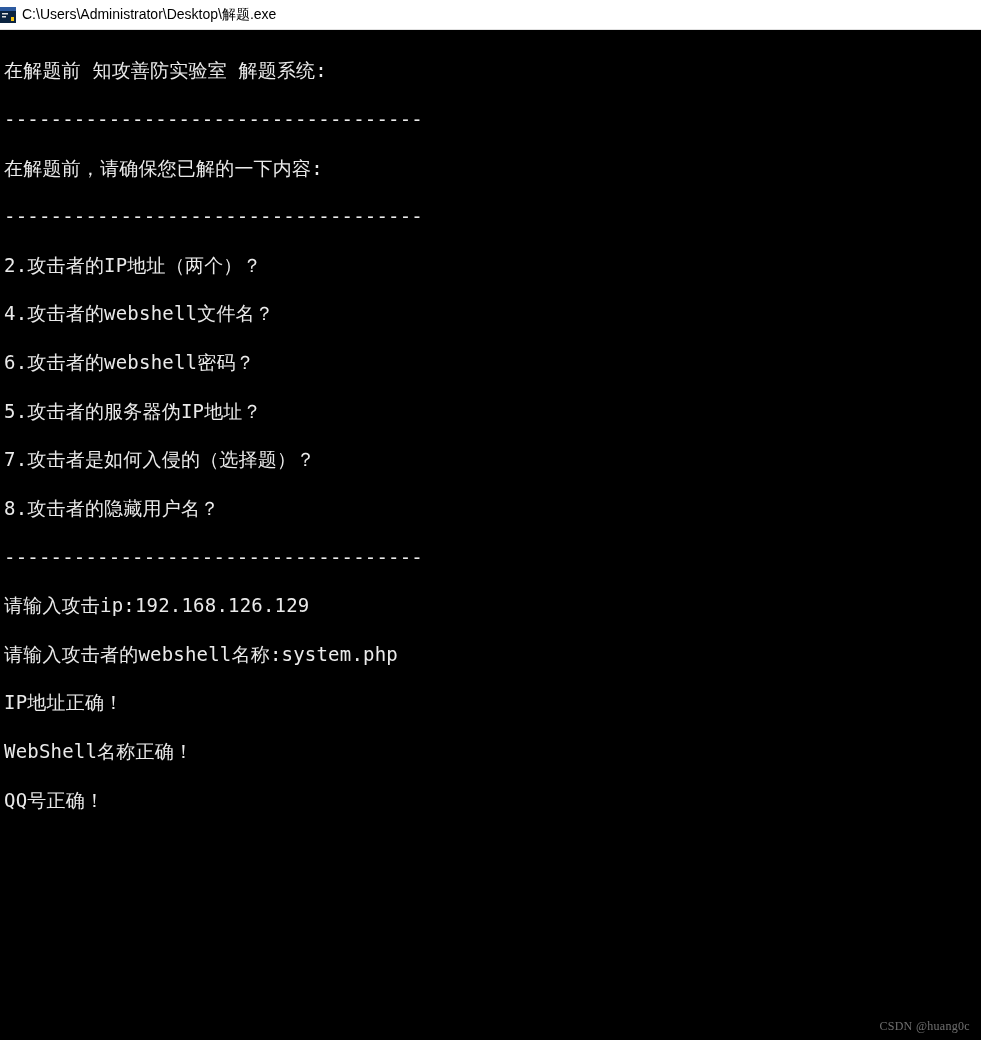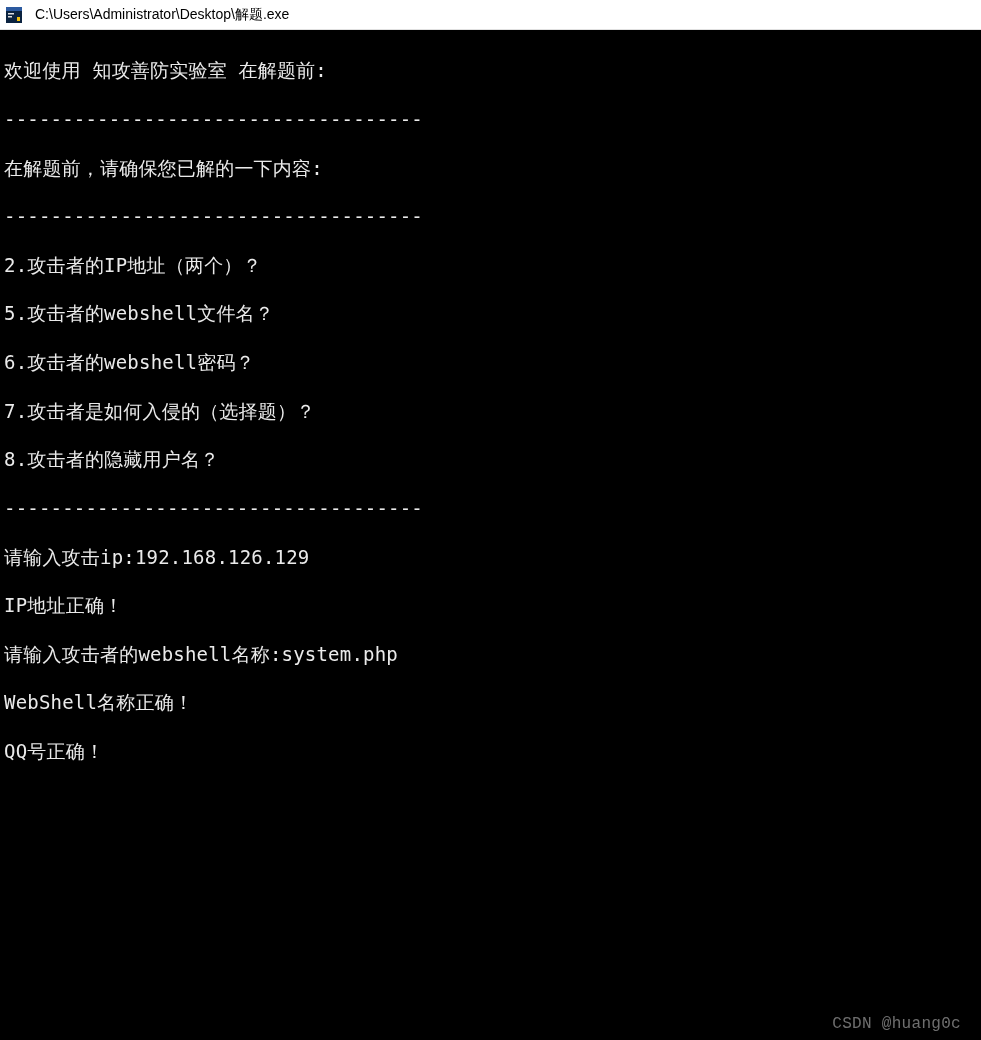--- a/index.html
+++ b/index.html
@@ -10,22 +10,22 @@
     display: flex;
     flex-direction: column;
     font-family: "SimSun", "NSimSun", "Consolas", monospace;
   }
   .titlebar {
     height: 30px;
     background: #ffffff;
     border-bottom: 1px solid #e0e0e0;
     display: flex;
     align-items: center;
-    padding: 0 6px;
-    gap: 13px;
+    padding: 0 0;
+    gap: 6px;
   }
   .titlebar-icon {
     width: 16px;
     height: 16px;
     flex-shrink: 0;
   }
   .titlebar-title {
     font-family: "Segoe UI", Tahoma, sans-serif;
     font-size: 14px;
     color: #000;
@@ -39,24 +39,24 @@
     font-size: 19px;
     line-height: 1.28;
     white-space: pre;
     overflow: hidden;
     position: relative;
     letter-spacing: 0.2px;
   }
   .term-line { white-space: pre; }
   .watermark {
     position: absolute;
-    right: 20px;
+    right: 11px;
     bottom: 6px;
-    font-family: Liberation Mono, monospace;
-    font-size: 16px;
+    font-family: Liberation Serif, serif;
+    font-size: 12px;
     color: rgba(200,200,200,0.55);
     letter-spacing: 0.3px;
   }
 </style>
 </head>
 <body>
 
 <div class="window">
   <div class="titlebar">
     <span class="titlebar-icon">
@@ -65,33 +65,34 @@
         <rect x="0" y="0" width="16" height="4" fill="#2c5aa0"></rect>
         <rect x="2" y="6" width="6" height="1.5" fill="#e0e0e0"></rect>
         <rect x="2" y="9" width="4" height="1.5" fill="#e0e0e0"></rect>
         <rect x="11" y="10" width="3" height="4" fill="#f4c20d"></rect>
       </svg>
     </span>
     <span class="titlebar-title">C:\Users\Administrator\Desktop\解题.exe</span>
   </div>
 
   <div class="terminal">
-<div class="term-line">欢迎使用 知攻善防实验室 在解题前:</div>
+<div class="term-line">在解题前 知攻善防实验室 解题系统:</div>
 <div class="term-line">------------------------------------</div>
 <div class="term-line">在解题前，请确保您已解的一下内容:</div>
 <div class="term-line">------------------------------------</div>
 <div class="term-line">2.攻击者的IP地址（两个）？</div>
-<div class="term-line">5.攻击者的webshell文件名？</div>
+<div class="term-line">4.攻击者的webshell文件名？</div>
 <div class="term-line">6.攻击者的webshell密码？</div>
+<div class="term-line">5.攻击者的服务器伪IP地址？</div>
 <div class="term-line">7.攻击者是如何入侵的（选择题）？</div>
 <div class="term-line">8.攻击者的隐藏用户名？</div>
 <div class="term-line">------------------------------------</div>
 <div class="term-line">请输入攻击ip:192.168.126.129</div>
+<div class="term-line">请输入攻击者的webshell名称:system.php</div>
 <div class="term-line">IP地址正确！</div>
-<div class="term-line">请输入攻击者的webshell名称:system.php</div>
 <div class="term-line">WebShell名称正确！</div>
 <div class="term-line">QQ号正确！</div>
 
 
 
 
 
 
 
 

